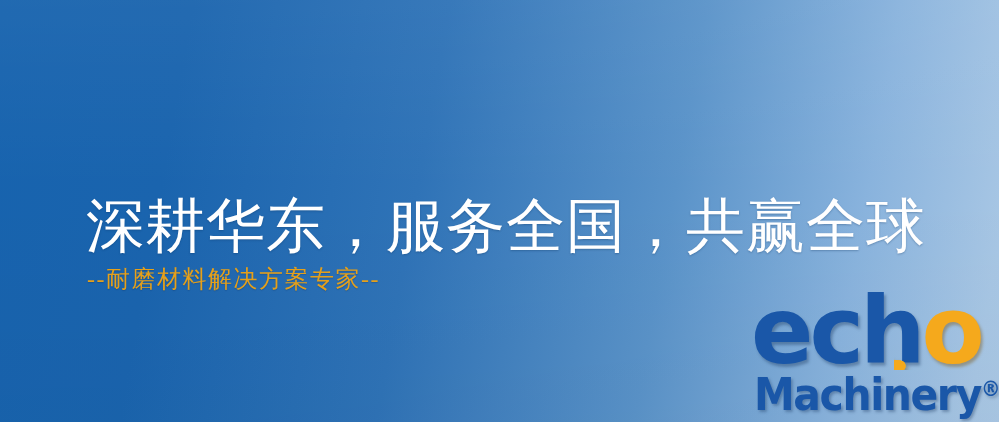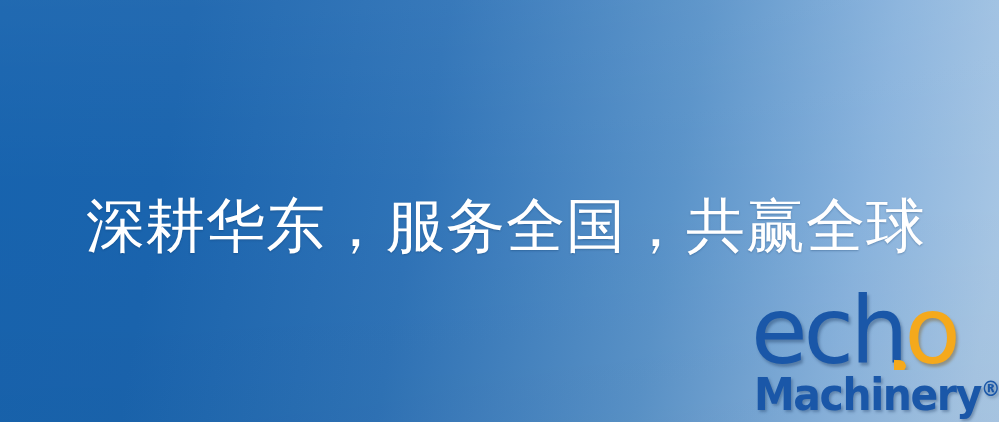--- a/index.html
+++ b/index.html
@@ -81,21 +81,21 @@
     top: 0;
     width: 253px;
     height: 80px;
   }
 
   .logo-echo-text {
     position: absolute;
     left: 5px;
     top: -10px;
     font-family: "DejaVu Sans", sans-serif;
-    font-weight: normal;
+    font-weight: bold;
     font-size: 92px;
     line-height: 92px;
     letter-spacing: -4px;
     color: #1a57a8;
     text-shadow: 2px 3px 3px rgba(20,50,90,0.38);
   }
   .logo-echo-text .o-gold {
     color: #f5a91c;
     text-shadow: 2px 3px 3px rgba(120,80,10,0.40);
   }
@@ -129,20 +129,21 @@
     letter-spacing: 0;
   }
 </style>
 </head>
 <body>
 
 <div id="banner">
 
   <div class="headline">深耕华东，服务全国，共赢全球</div>
 
+  <div class="subheadline">--耐磨材料解决方案专家--</div>
 
   <div class="logo">
 
     <div class="logo-wordmark">
       <div class="logo-echo-text"><span>ech</span><span class="o-gold">o</span></div>
 
       <svg class="logo-waves" viewBox="0 0 105 78" aria-hidden="true">
         <defs>
           <filter id="waveShadow" x="-30%" y="-30%" width="180%" height="180%">
             <feDropShadow dx="2" dy="3" stdDeviation="2" flood-color="#6b4a08" flood-opacity="0.40"></feDropShadow>

